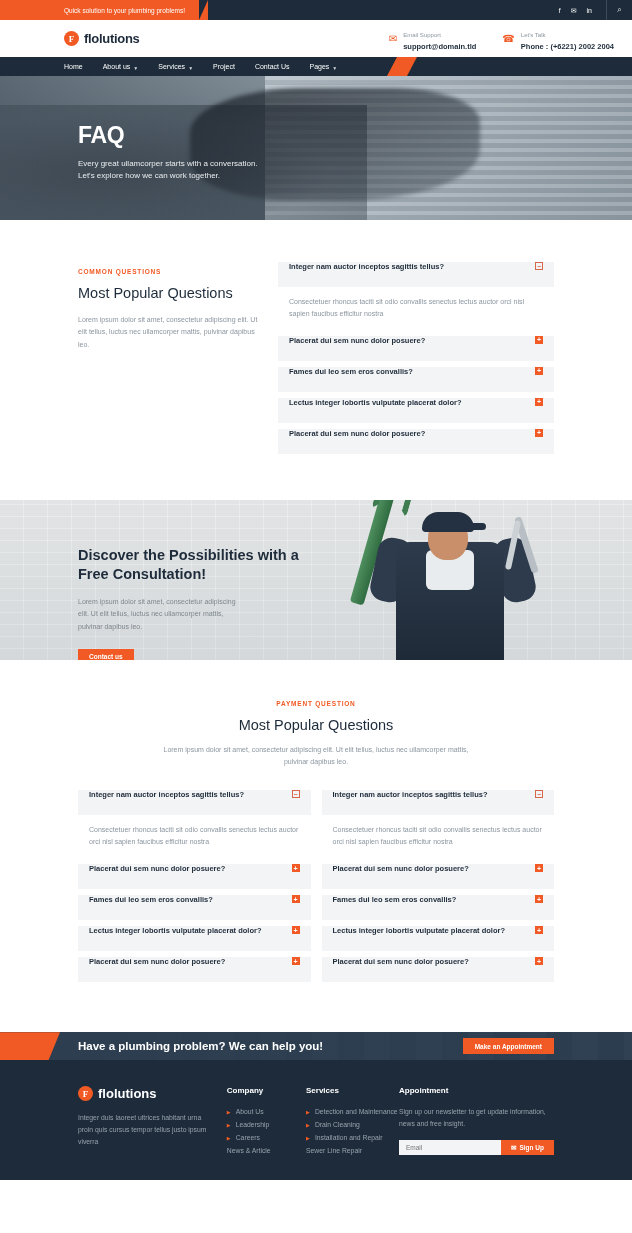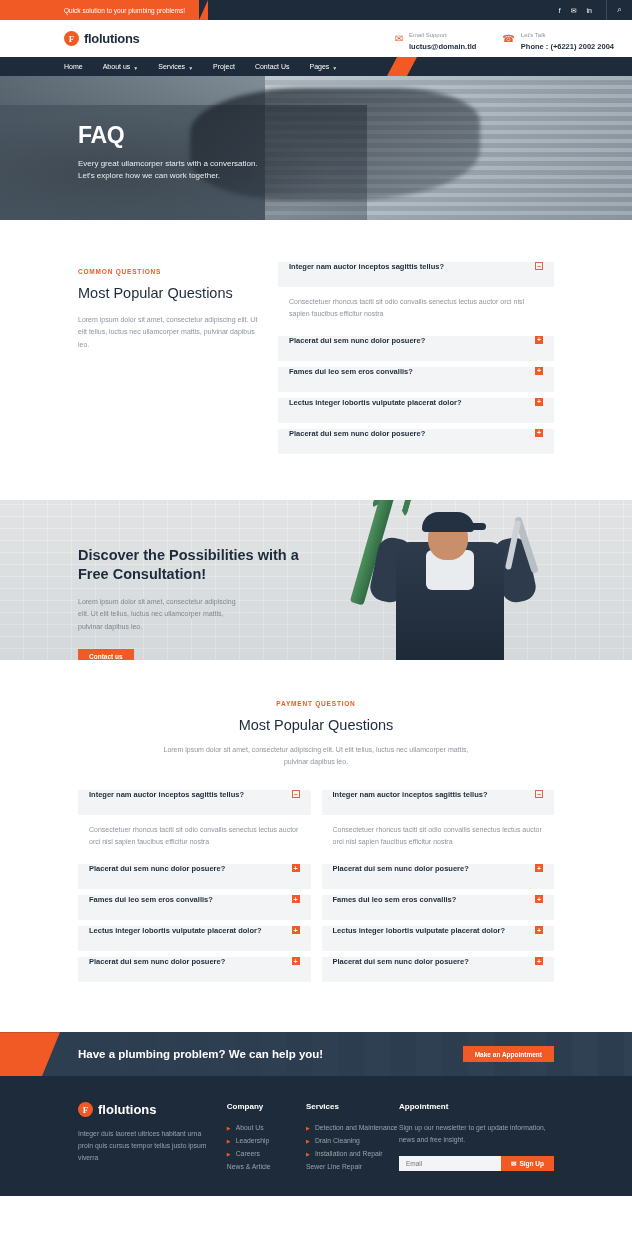--- a/index.html
+++ b/index.html
@@ -418,21 +418,21 @@
   .pay-cols {
     display: flex;
     gap: 11px;
     text-align: left;
   }
   .pay-col { flex: 1; }
 
   
   .appoint {
     position: relative;
-    height: 44px;
+    height: 28px;
     background: #2c3e50;
     overflow: hidden;
     display: flex;
     align-items: center;
     padding-left: 78px;
   }
   .appoint-bg {
     position: absolute; inset: 0;
     background:
       linear-gradient(90deg, rgba(44,62,80,1) 0%, rgba(44,62,80,.88) 45%, rgba(44,62,80,.70) 100%),
@@ -552,21 +552,21 @@
   <div class="header">
     <div class="logo">
       <span class="logo-mark">F</span>
       <span class="logo-text">flolutions</span>
     </div>
     <div class="header-spacer"></div>
     <div class="hinfo">
       <span class="hinfo-ico">✉</span>
       <span>
         <span class="hinfo-label">Email Support</span><br>
-        <span class="hinfo-value">luctus@domain.tld</span>
+        <span class="hinfo-value">support@domain.tld</span>
       </span>
     </div>
     <div class="hinfo">
       <span class="hinfo-ico">☎</span>
       <span>
         <span class="hinfo-label">Let's Talk</span><br>
         <span class="hinfo-value">Phone : (+6221) 2002 2004</span>
       </span>
     </div>
   </div>

